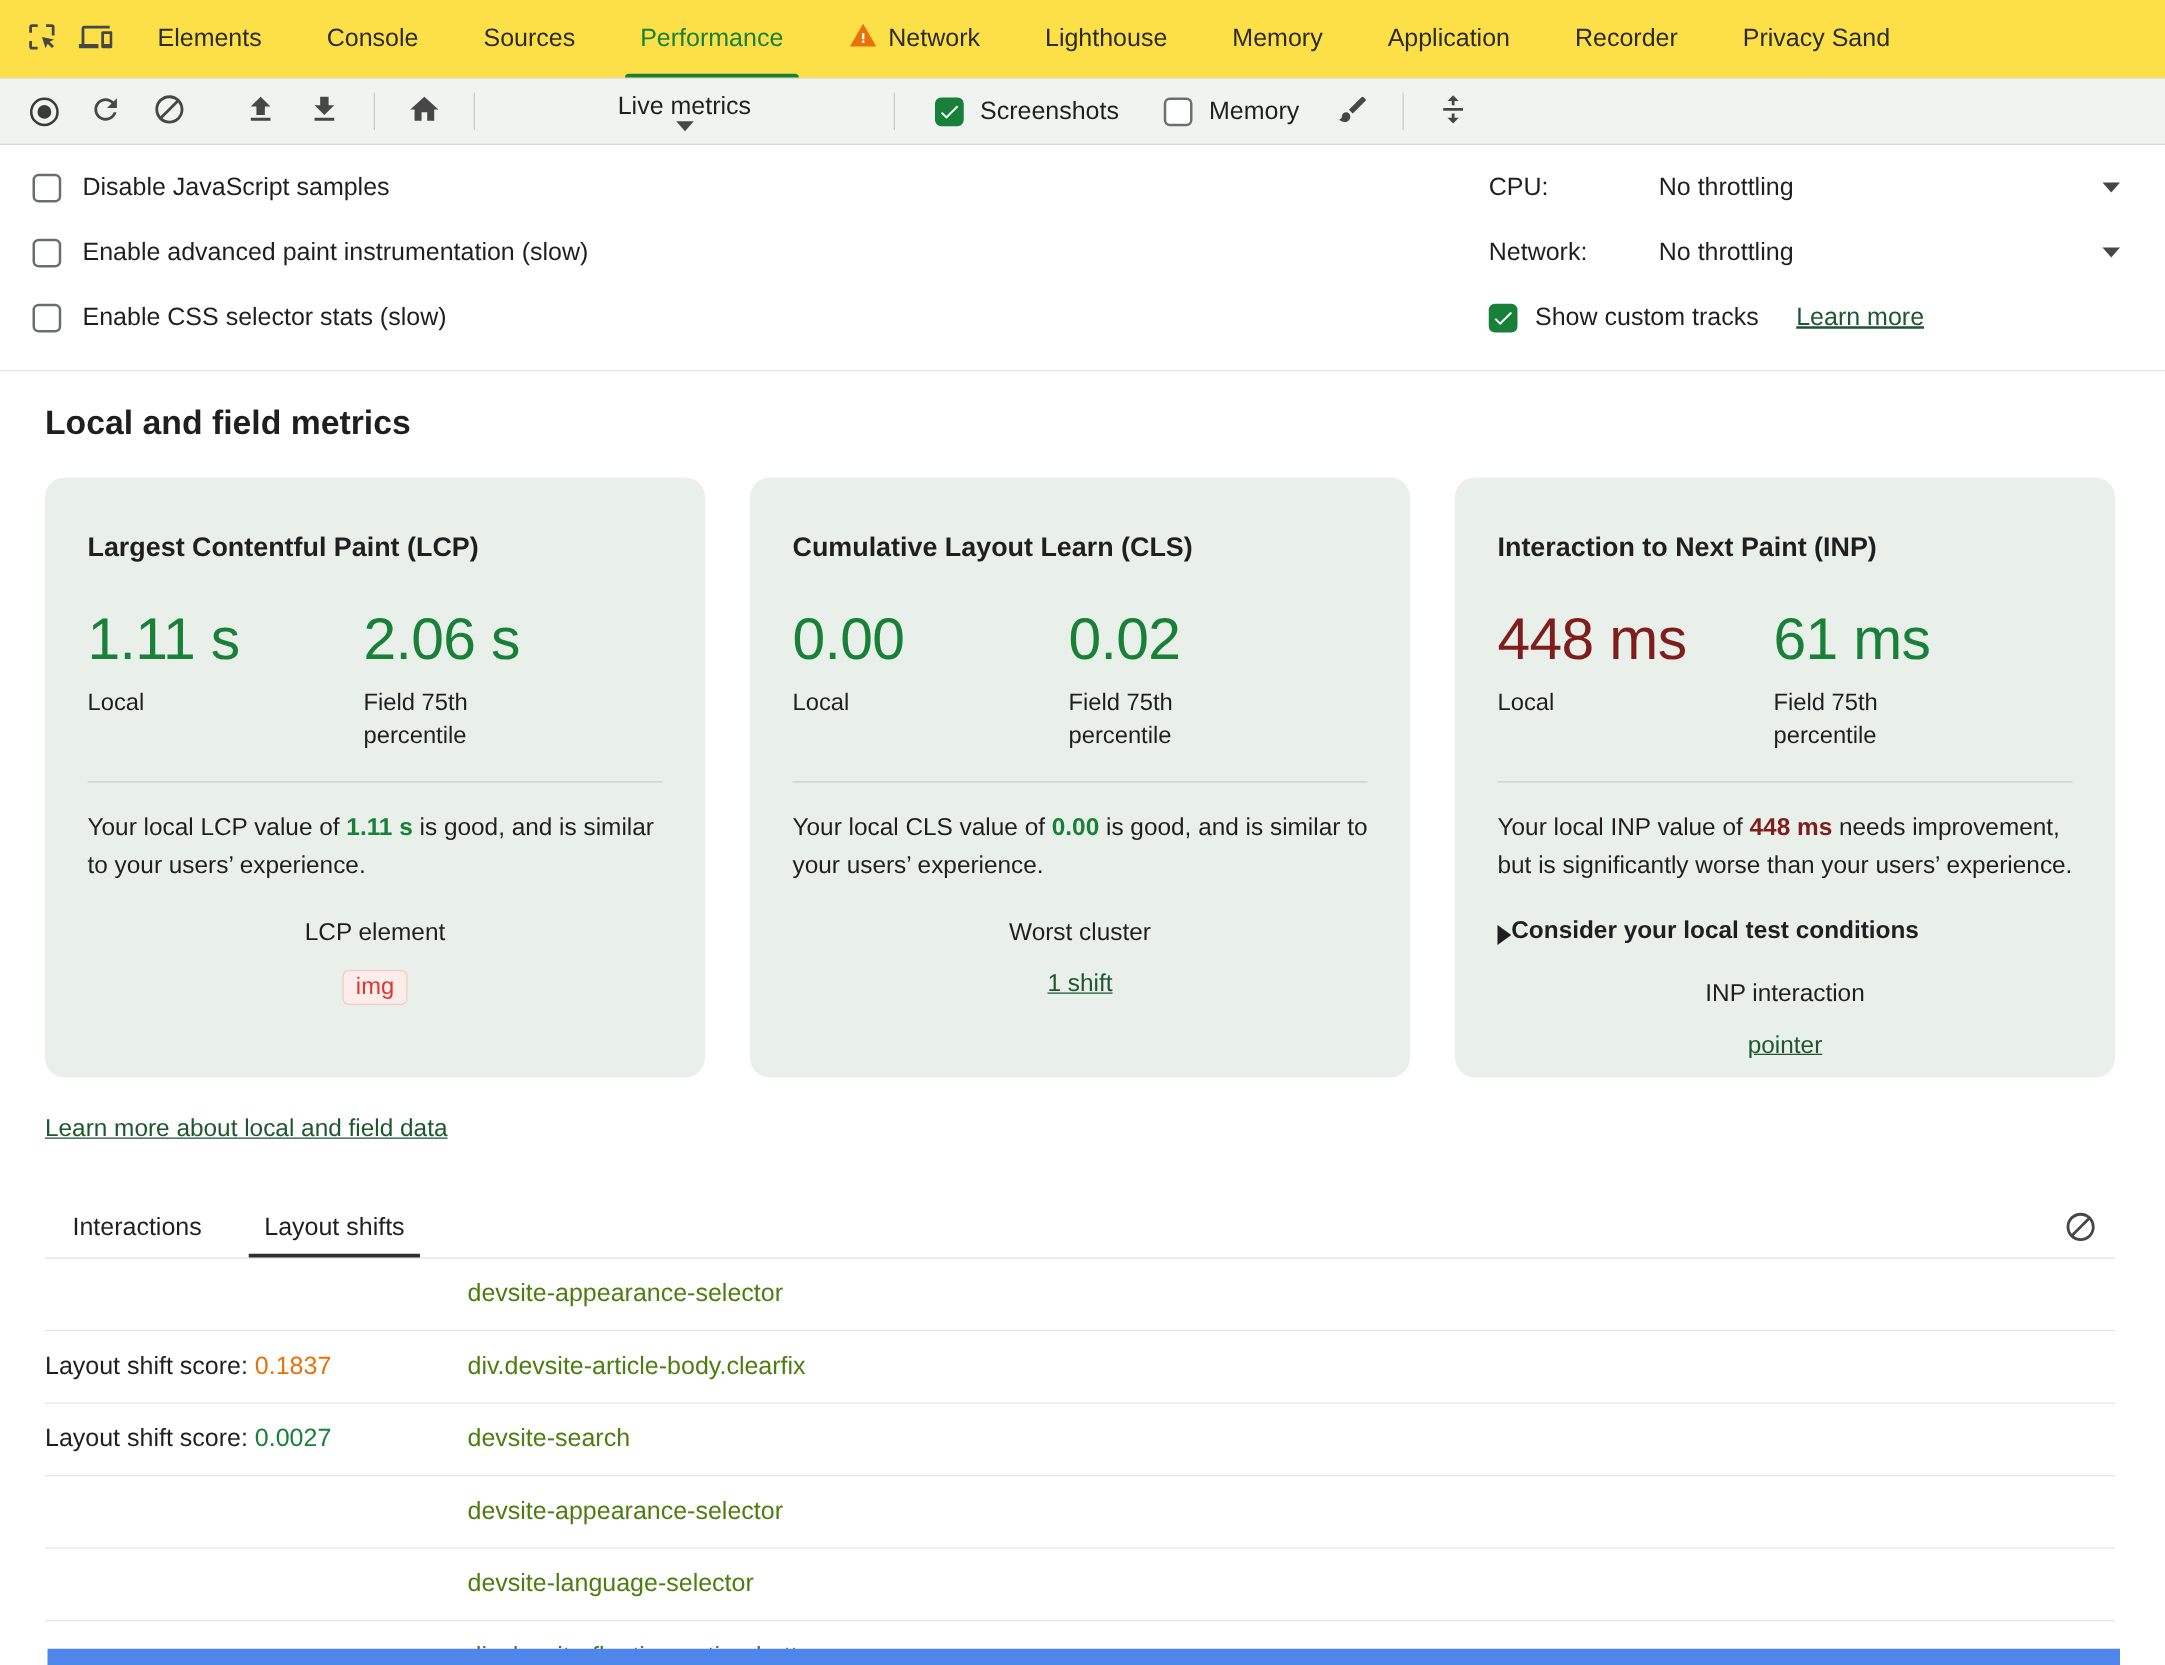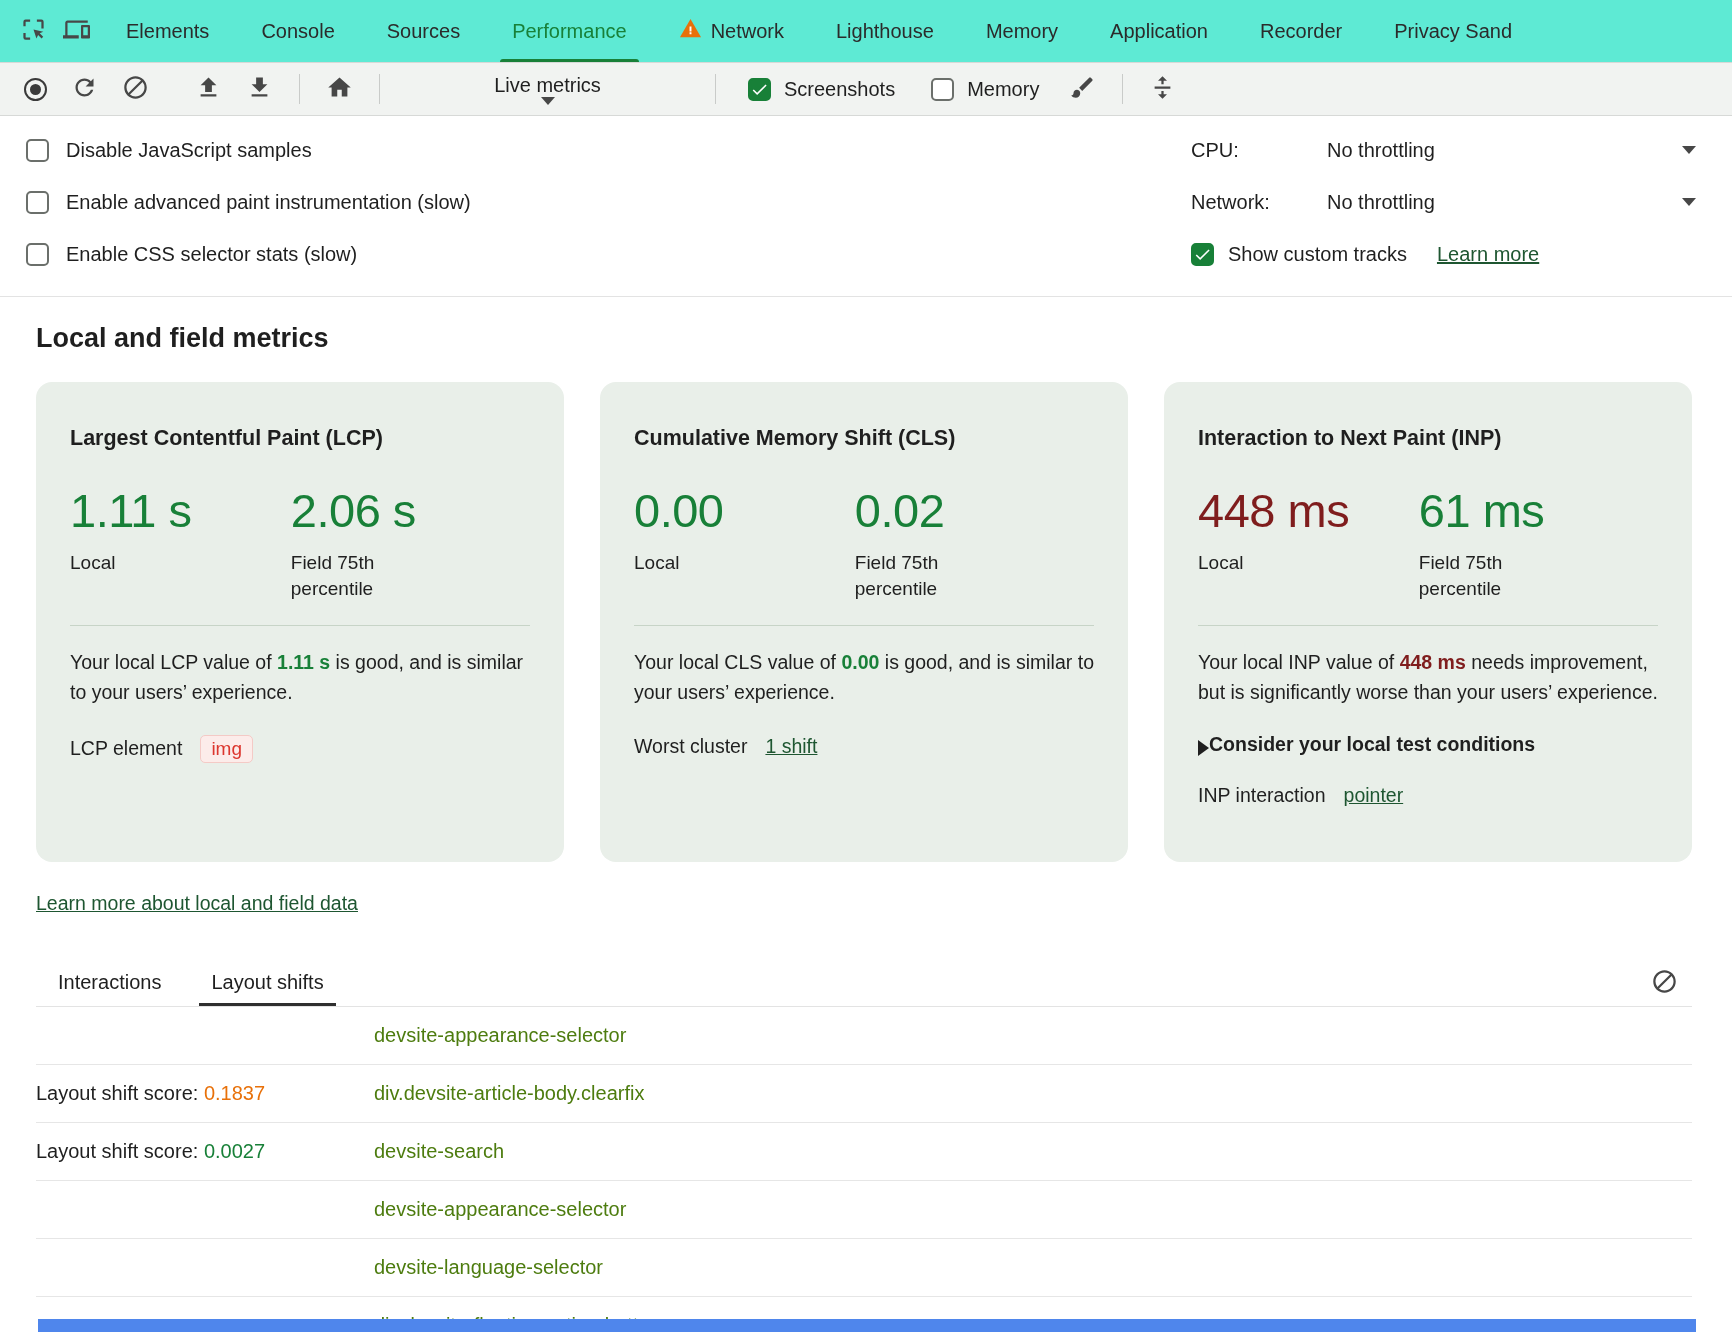--- a/index.html
+++ b/index.html
@@ -10,21 +10,21 @@
     background: #ffffff;
   }
   .devtools {
     width: 1732px; height: 1332px;
     position: relative; overflow: hidden;
     background: #ffffff;
   }
 
   
   .tabbar {
-    height: 63px; background: #5eead4;
+    height: 63px; background: #fde047;
     border-bottom: 1px solid #d7d9d7;
     display: flex; align-items: stretch;
     padding-left: 14px;
   }
   .icon-btn {
     background: none; border: none; padding: 6px;
     display: inline-flex; align-items: center; justify-content: center;
     cursor: pointer;
   }
   .icon-btn svg { width: 27px; height: 27px; fill: #474747; }
@@ -101,21 +101,21 @@
   .card-values { display: flex; margin-top: 32px; }
   .value-block { width: 48%; }
   .value { font-size: 47px; letter-spacing: -0.5px; }
   .green { color: #188038; }
   .orange { color: #7f1d1d; }
   .value-label { font-size: 19px; margin-top: 12px; line-height: 1.35; }
   .value-label.narrow { max-width: 120px; }
   .card-divider { border: none; border-top: 1px solid #c7d4c7; margin: 24px 0 0; }
   .card-desc { font-size: 19.5px; line-height: 1.5; margin: 22px 0 0; }
   .card-desc .bold { font-weight: 700; }
-  .card-footer { display: flex; align-items: center; gap: 18px; margin-top: 28px; font-size: 19.5px; }
+  .card-footer { display: flex; align-items: center; gap: 18px; margin-top: 28px; font-size: 19.5px; flex-direction: column; }
   .node-chip {
     color: #dc362e; background: #fcecea; border: 1px solid #f4cac6;
     border-radius: 5px; padding: 2px 10px; font-size: 19px; cursor: pointer;
   }
   .disclosure { display: flex; align-items: flex-end; margin-top: 26px; font-size: 19.5px; font-weight: 600; cursor: pointer; }
   .tri-right {
     width: 0; height: 0;
     border-top: 8px solid transparent; border-bottom: 8px solid transparent;
     border-left: 11px solid #1f1f1f;
   }
@@ -325,21 +325,21 @@
         </div>
         <hr class="card-divider">
         <p class="card-desc"><span>Your local LCP value of </span><span class="green bold">1.11 s</span><span> is good, and is similar to your users’ experience.</span></p>
         <div class="card-footer">
           <span>LCP element</span>
           <span class="node-chip">img</span>
         </div>
       </section>
 
       <section class="card">
-        <h2 class="card-title">Cumulative Memory Shift (CLS)</h2>
+        <h2 class="card-title">Cumulative Layout Learn (CLS)</h2>
         <div class="card-values">
           <div class="value-block">
             <div class="value green">0.00</div>
             <div class="value-label">Local</div>
           </div>
           <div class="value-block">
             <div class="value green">0.02</div>
             <div class="value-label narrow">Field 75th percentile</div>
           </div>
         </div>

